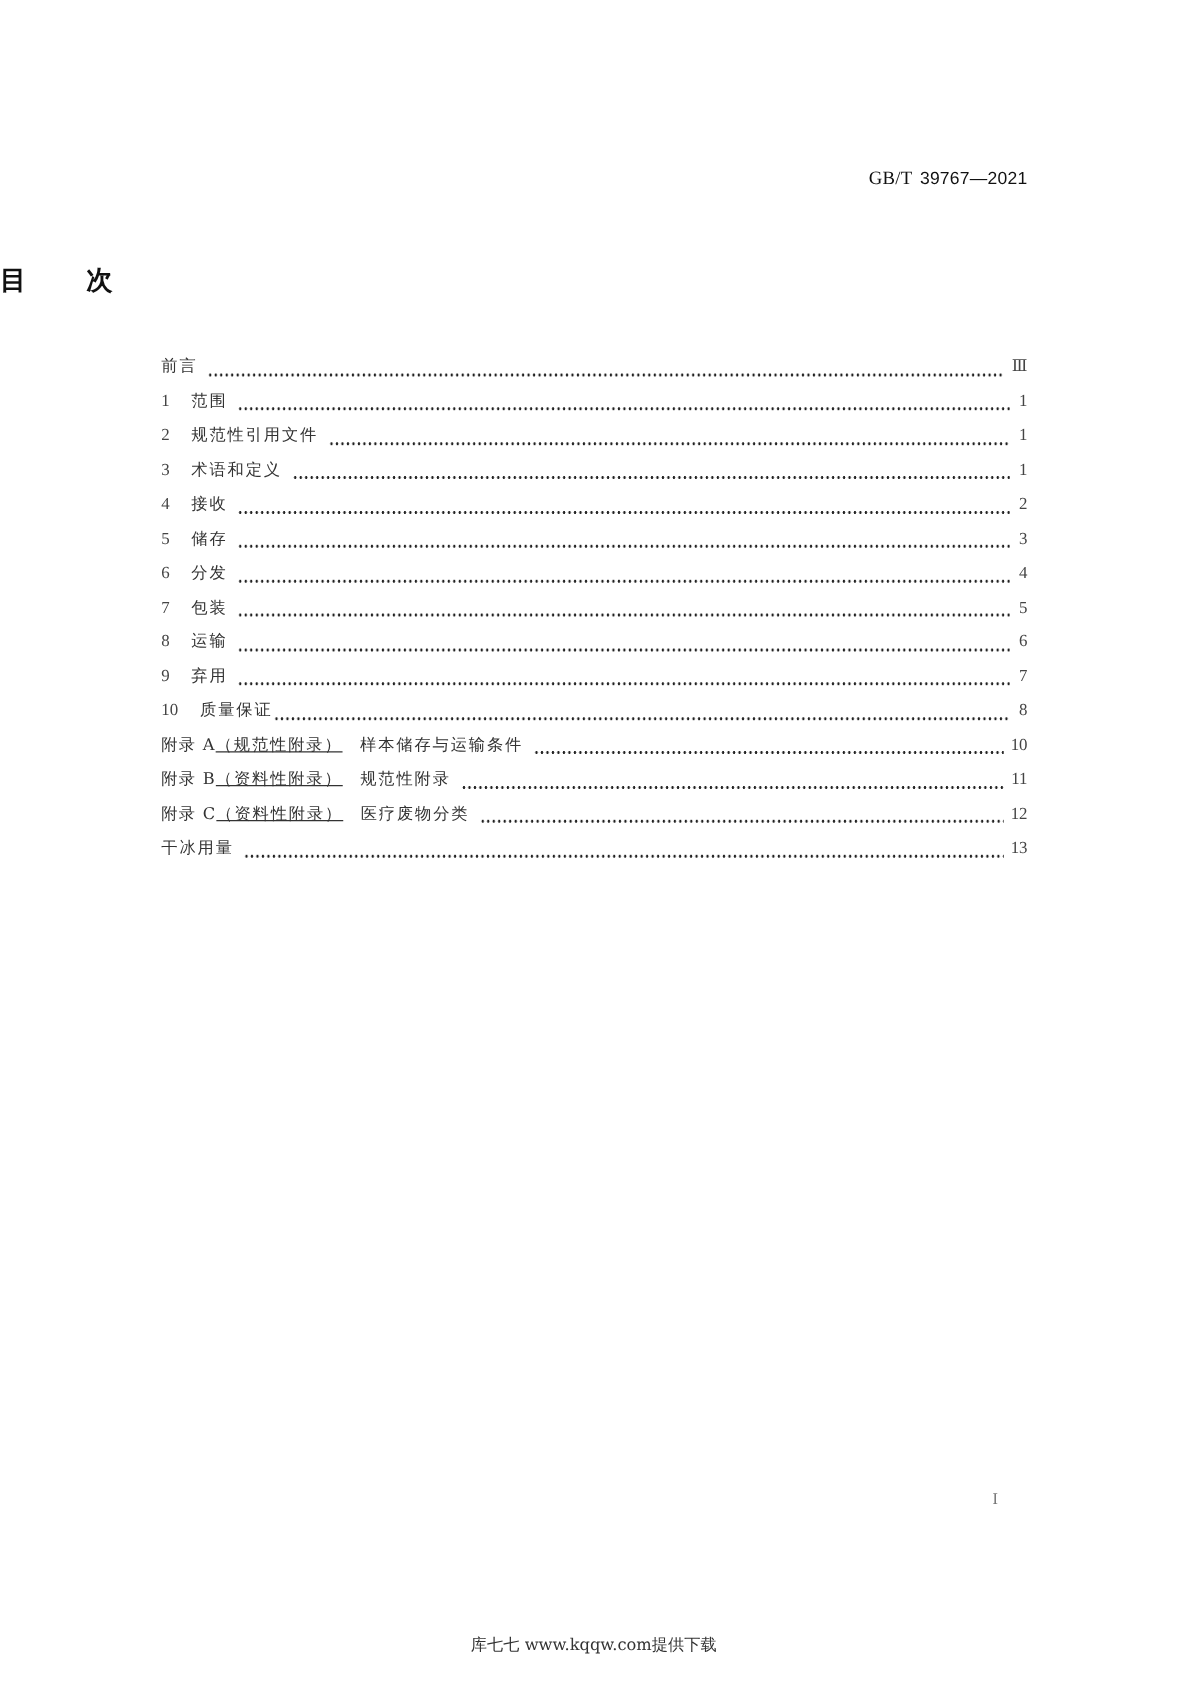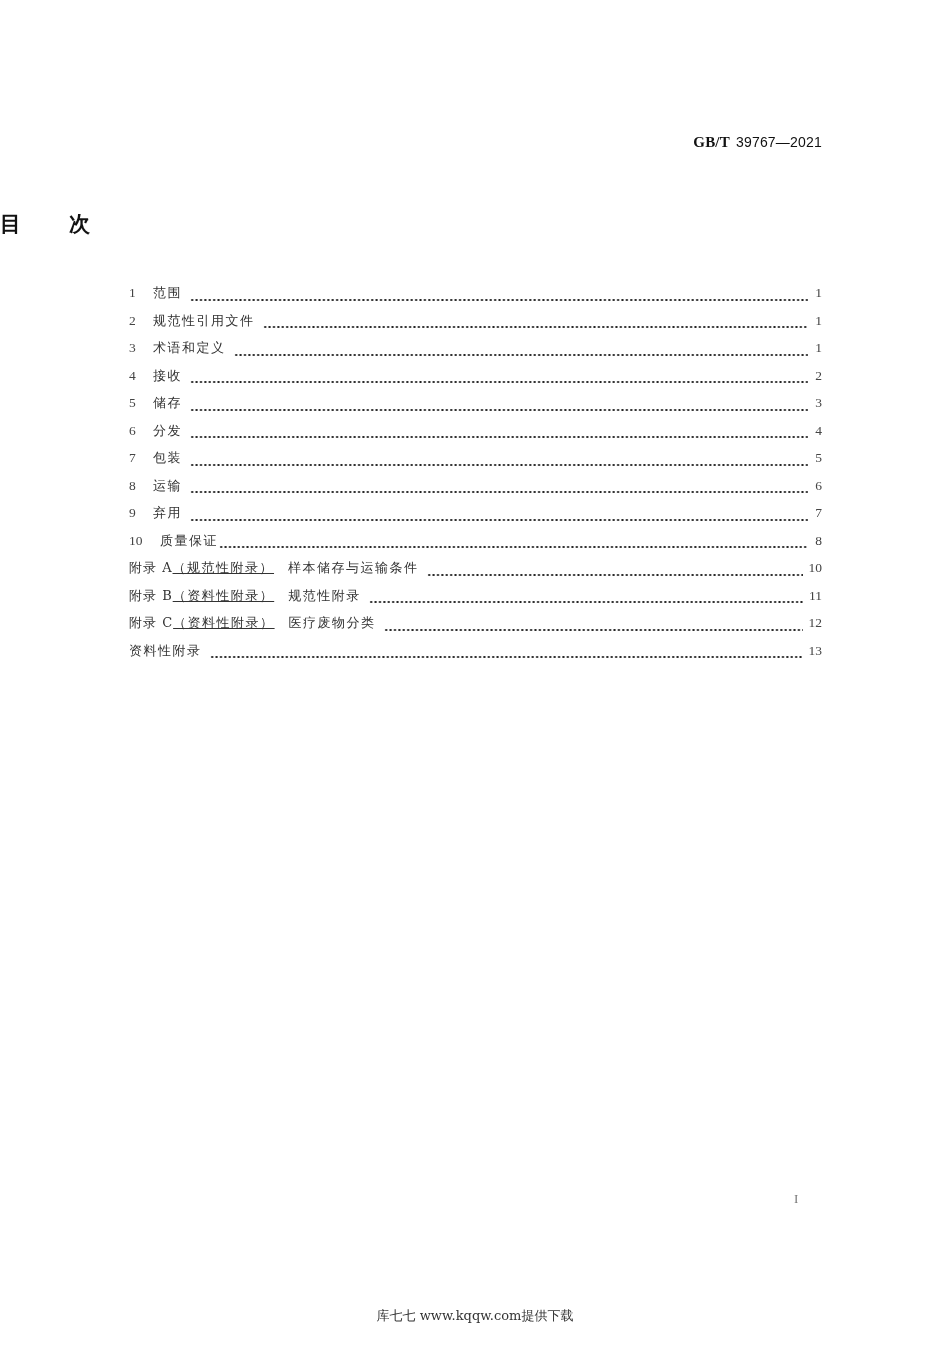--- a/index.html
+++ b/index.html
@@ -19,21 +19,21 @@
       position: absolute;
       right: 128px;
       top: 134px;
       font-size: 14px;
       letter-spacing: 0.2px;
       color: #111;
       white-space: nowrap;
     }
     .std-number .gbt {
       font-family: "Liberation Serif", serif;
-      font-weight: bold;
+      font-weight: normal;
       font-size: 15px;
       margin-right: 6px;
     }
     .std-number .num {
       font-family: "Liberation Sans", sans-serif;
       font-size: 14px;
     }
     .toc-title {
       position: absolute;
       left: 0;
@@ -130,20 +130,25 @@
 <div class="std-number">
   <span class="gbt">GB/T</span><span class="num">39767—2021</span>
 </div>
 
 <div class="toc-title">
   <span>目</span><span class="gap"></span><span>次</span>
 </div>
 
 <div class="toc">
 
+  <div class="toc-row">
+    <span class="lbl-text">前言</span>
+    <span class="leader"></span>
+    <span class="page roman">Ⅲ</span>
+  </div>
 
   <div class="toc-row">
     <span class="lbl-num">1</span>
     <span class="lbl-text">范围</span>
     <span class="leader"></span>
     <span class="page">1</span>
   </div>
 
   <div class="toc-row">
     <span class="lbl-num">2</span>
@@ -226,21 +231,21 @@
 
   <div class="toc-row">
     <span class="appx-prefix">附录 C</span>
     <span class="appx-kind">（资料性附录）</span>
     <span class="lbl-text">医疗废物分类</span>
     <span class="leader"></span>
     <span class="page">12</span>
   </div>
 
   <div class="toc-row">
-    <span class="lbl-text">资料性附录</span>
+    <span class="lbl-text">干冰用量</span>
     <span class="leader"></span>
     <span class="page">13</span>
   </div>
 
 </div>
 
 <div class="page-footer-num">I</div>
 
 <div class="watermark">库七七 www.kqqw.com提供下载</div>
 

